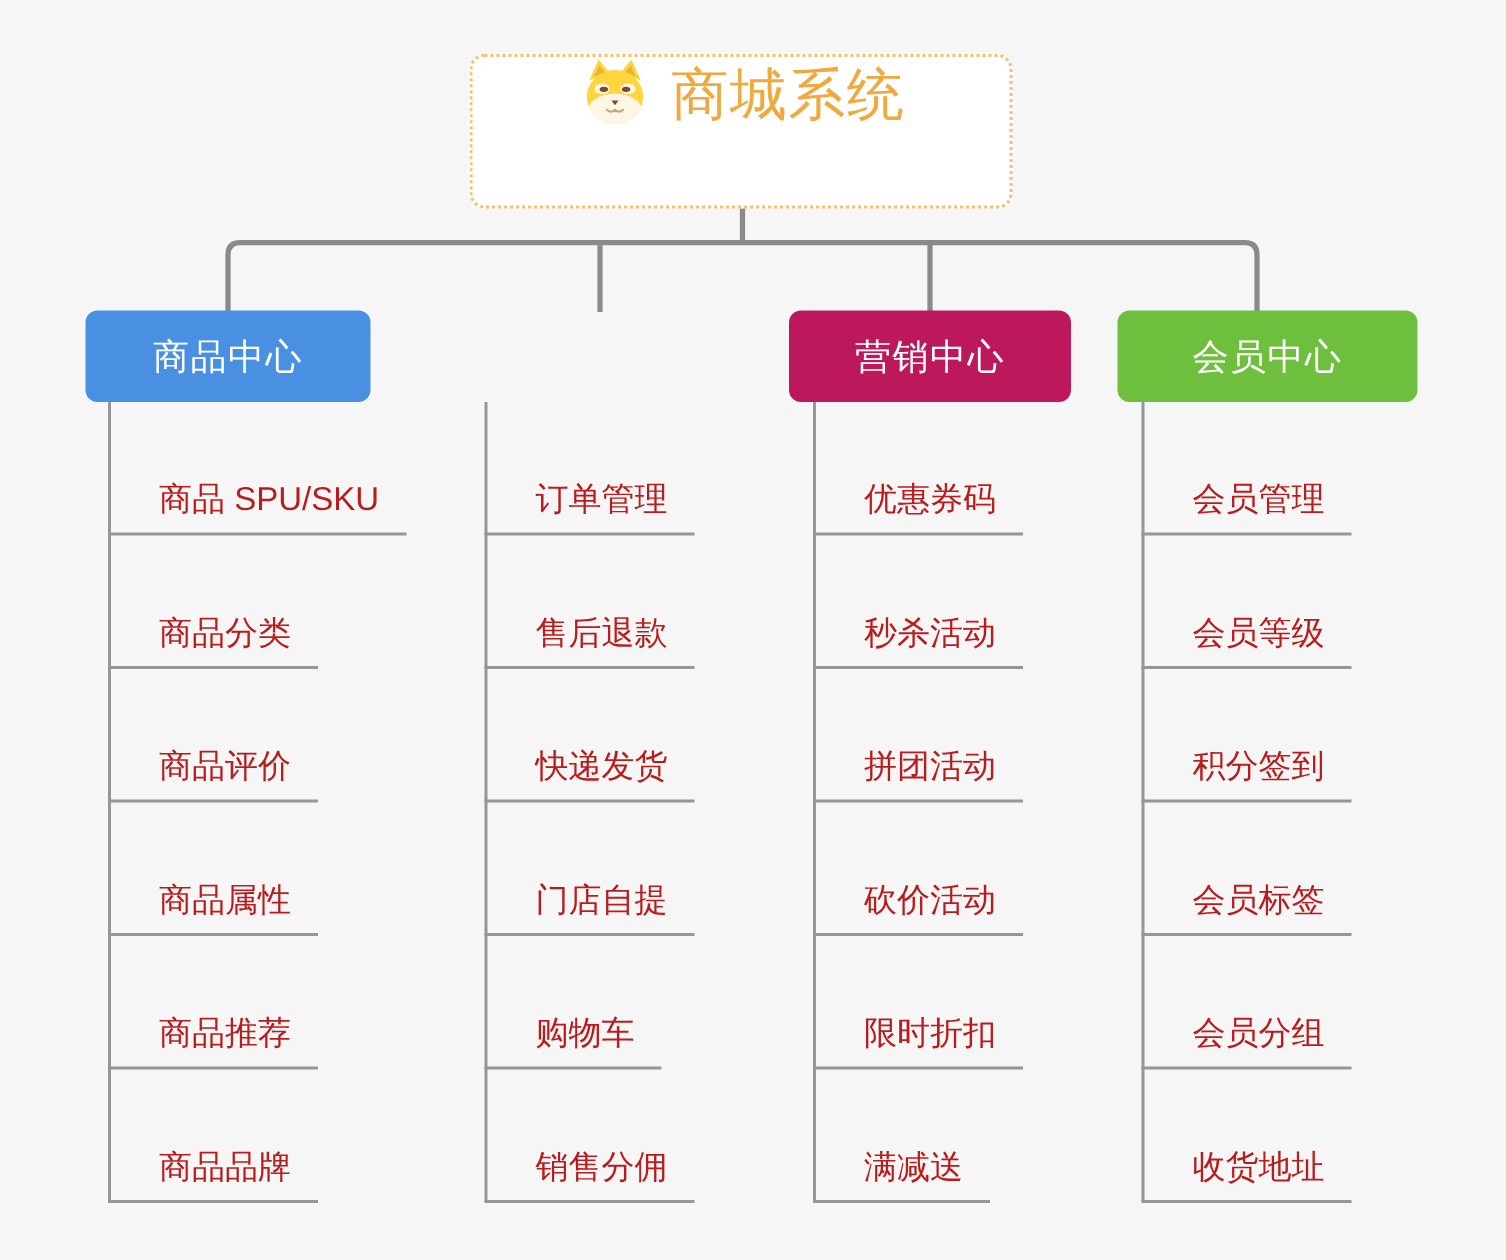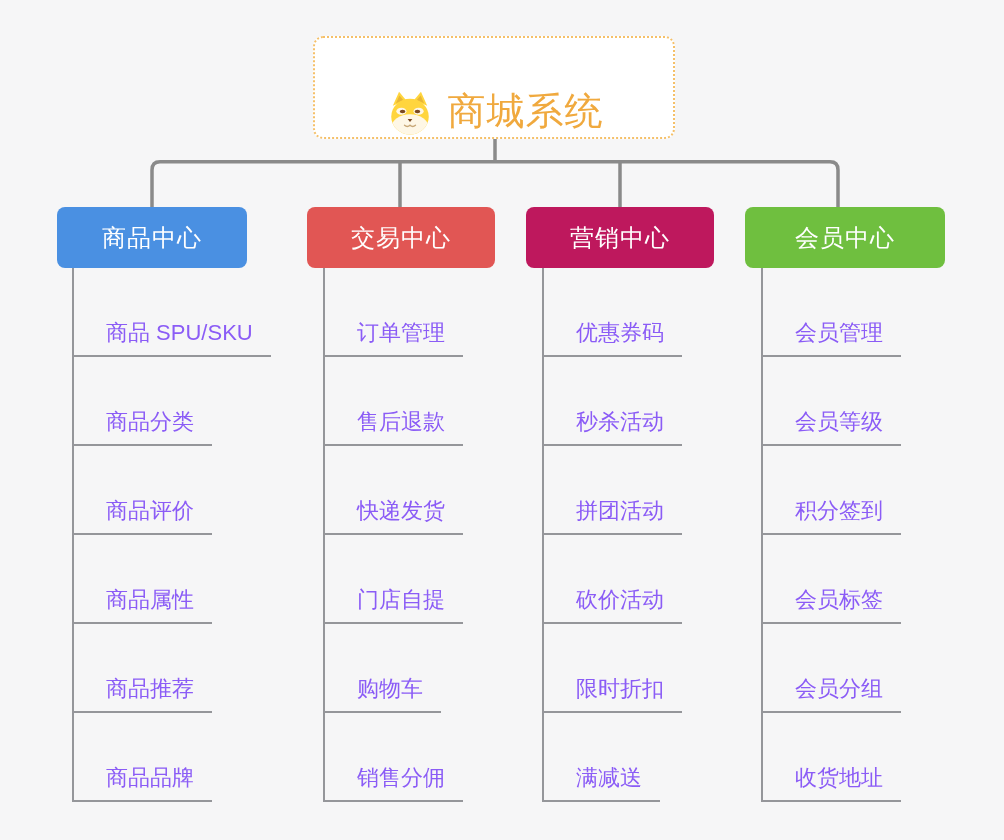--- a/index.html
+++ b/index.html
@@ -17,21 +17,21 @@
 
   
   .root-node {
     position: absolute;
     left: 313px; top: 36px;
     width: 362px; height: 103px;
     background: #ffffff;
     border: 2px dotted #f5c069;
     border-radius: 10px;
     display: flex;
-    align-items: flex-end;
+    align-items: flex-start;
     justify-content: center;
     gap: 13px;
   }
   .root-title {
     font-size: 38px;
     color: #f0a93e;
     letter-spacing: 1px;
     white-space: nowrap;
   }
   .root-icon { width: 50px; height: 47px; flex: 0 0 auto; }
@@ -71,21 +71,21 @@
     left: 0; top: 0;
     width: 2px; height: 533px;
     background: #95969a;
   }
   .leaf {
     position: absolute;
     left: 0;
     white-space: nowrap;
     font-size: 22px;
     line-height: 32px;
-    color: #8b5cf6;
+    color: #b91c1c;
     padding: 0 18px 6px 34px;
     border-bottom: 2px solid #95969a;
   }
   .leaf-0 { top: 49px; }
   .leaf-1 { top: 138px; }
   .leaf-2 { top: 227px; }
   .leaf-3 { top: 316px; }
   .leaf-4 { top: 405px; }
   .leaf-5 { top: 494px; }
 </style>
@@ -124,23 +124,20 @@
       <ellipse cx="41.5" cy="27.5" rx="3.6" ry="2.2" fill="#7B4A22"></ellipse>
       <path d="M29 37 h6 l-3 4 z" fill="#7B4A22"></path>
       <path d="M25 45 q3.5 3.2 7 0 q3.5 3.2 7 0" stroke="#C8A877" stroke-width="1.8" fill="none" stroke-linecap="round"></path>
     </svg>
     <span class="root-title">商城系统</span>
   </div>
 
   <div class="branch-node branch-1" style="background-color: rgb(74, 144, 226);">
     <span>商品中心</span>
   </div>
-  <div class="branch-node branch-2" style="background-color: rgb(225, 86, 84);">
-    <span>交易中心</span>
-  </div>
   <div class="branch-node branch-3" style="background-color: #be185d;">
     <span>营销中心</span>
   </div>
   <div class="branch-node branch-4" style="background-color: rgb(111, 191, 63);">
     <span>会员中心</span>
   </div>
 
   <div class="leaf-col col-1">
     <div class="spine"></div>
     <div class="leaf leaf-0">商品 SPU/SKU</div>

